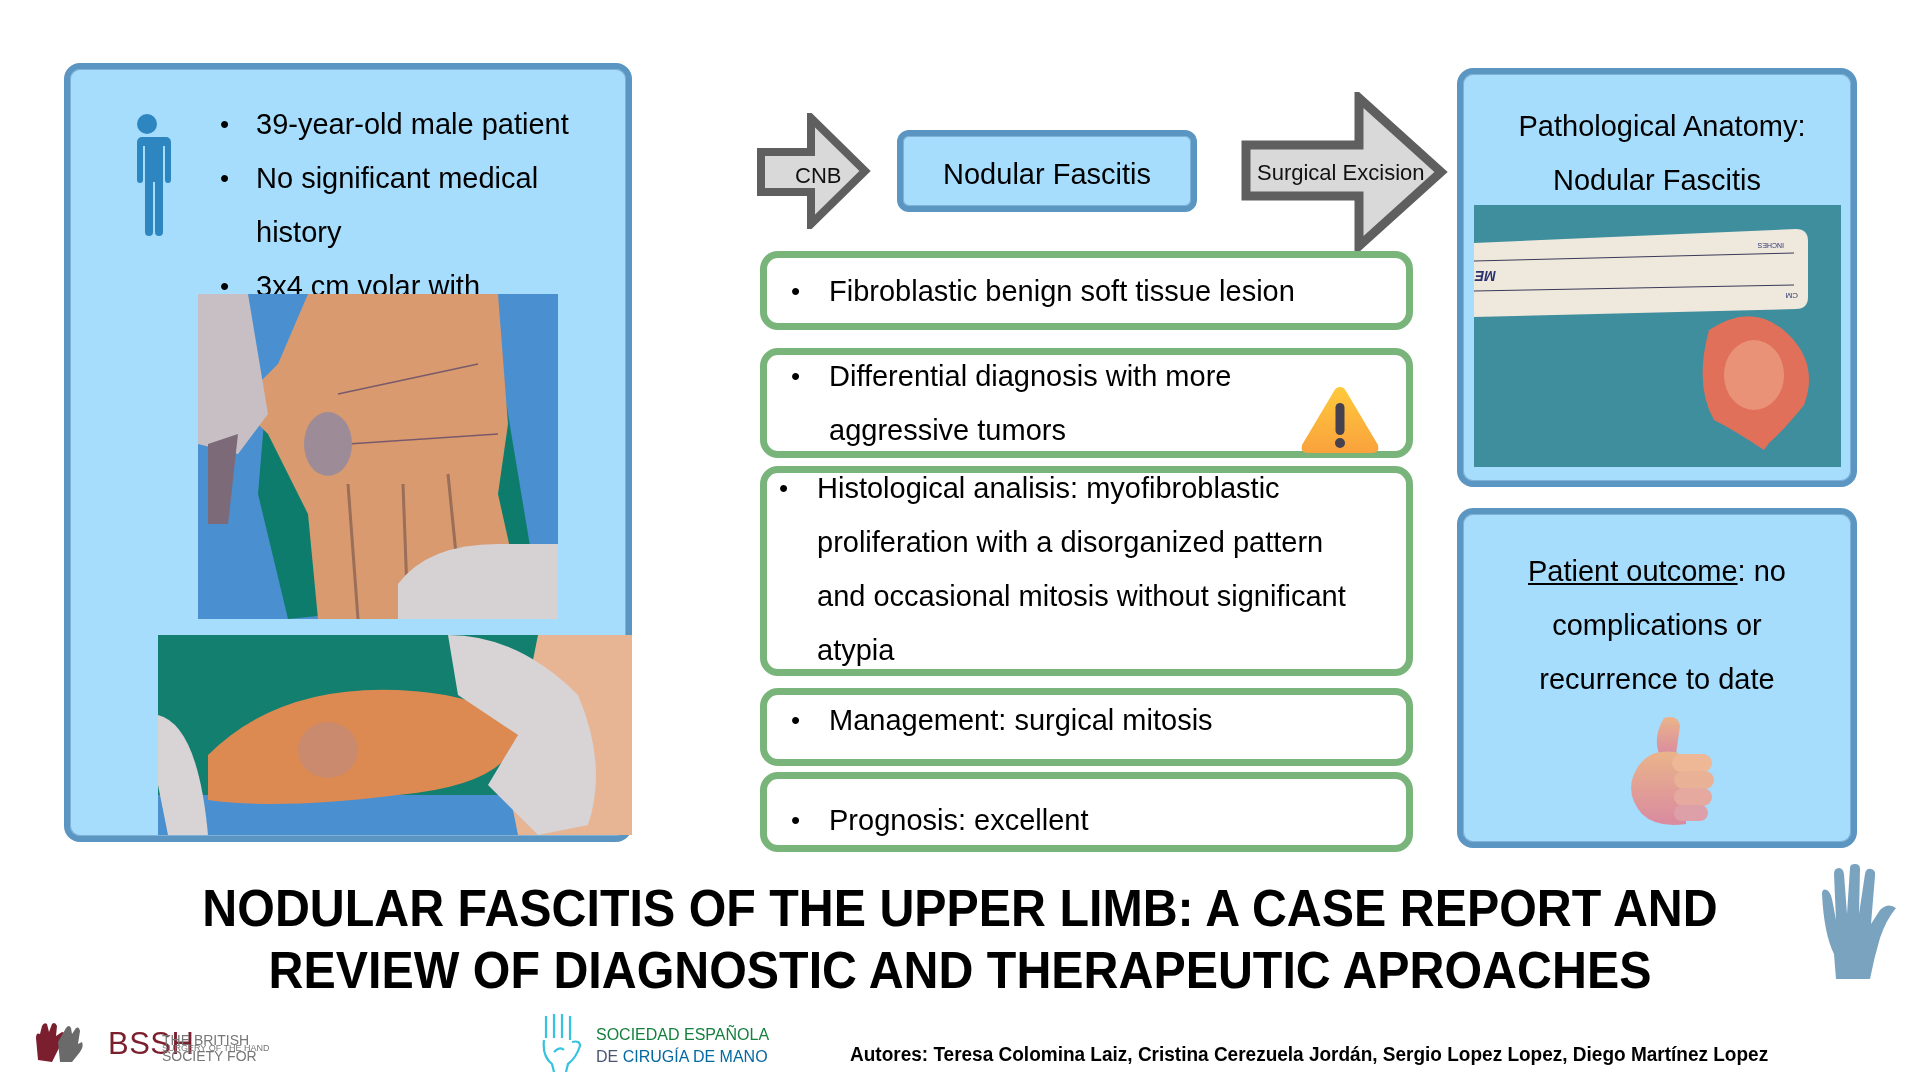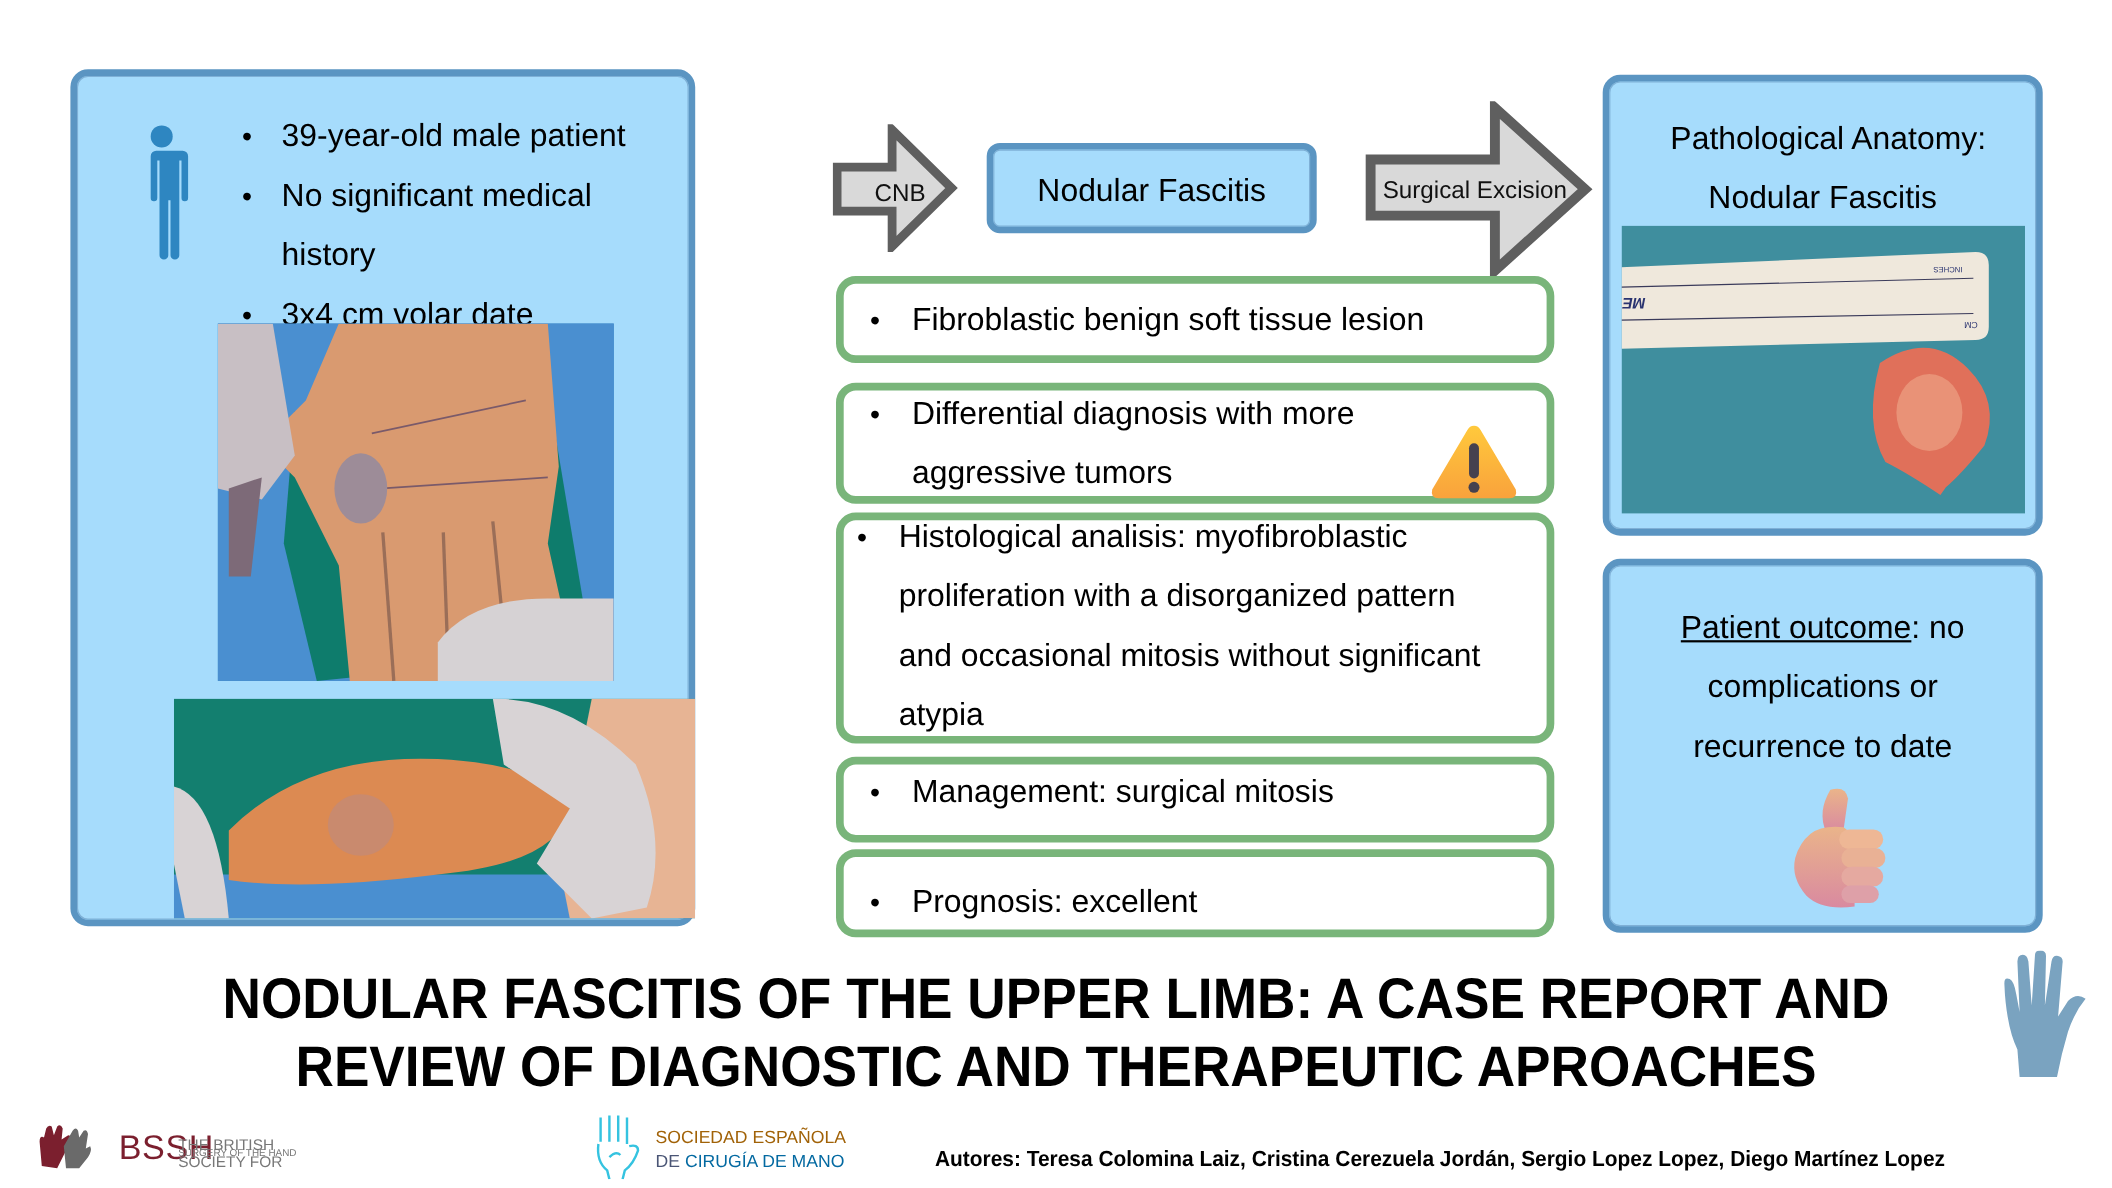--- a/index.html
+++ b/index.html
@@ -25,21 +25,21 @@
 <body>
 
 <div class="bluebox" style="left:64px; top:63px; width:568px; height:779px;">
   <svg class="abs" style="left:52px; top:44px;" width="50" height="126" viewBox="0 0 50 126">
     <circle cx="25" cy="11" r="10" fill="#2e86c1"></circle>
     <path d="M6 24 h38 a5 5 0 0 1 5 5 v38 a3 3 0 0 1 -6 0 v-34 h-2 v86 a4 4 0 0 1 -8 0 v-50 h-2 v50 a4 4 0 0 1 -8 0 v-86 h-2 v34 a3 3 0 0 1 -6 0 v-38 a5 5 0 0 1 5 -5z" fill="#2e86c1"></path>
   </svg>
   <ul class="bullets abs" style="left:150px; top:28px;">
     <li>39-year-old male patient</li>
     <li>No significant medical history</li>
-    <li>3x4 cm volar date</li>
+    <li>3x4 cm volar with</li>
   </ul>
 
   <div class="photo" style="left:128px; top:225px; width:360px; height:325px; background:#3a86c8;">
     <svg width="360" height="325" viewBox="0 0 360 325">
       <rect width="360" height="325" fill="#4a8fd0"></rect>
       <path d="M70 80 L150 60 L300 60 L340 300 L90 325 L60 200z" fill="#0e7c6c"></path>
       <path d="M110 0 L300 0 L310 130 L300 200 L320 290 L280 325 L120 325 L110 220 L70 140 L40 110 L80 70z" fill="#d99a70"></path>
       <path d="M150 150 L300 140" stroke="#7a5a6a" stroke-width="1.5" fill="none"></path>
       <path d="M140 100 L280 70" stroke="#7a5a6a" stroke-width="1.5" fill="none"></path>
       <ellipse cx="130" cy="150" rx="24" ry="32" fill="#9d8c98"></ellipse>
@@ -193,19 +193,19 @@
     <g fill="none" stroke="#35c3e0" stroke-width="2.2">
       <path d="M6 4 L6 26"></path>
         <path d="M14 2 L14 26"></path>
         <path d="M22 2 L22 26"></path>
         <path d="M30 4 L30 28"></path>
       <path d="M4 28 Q2 44 12 52 L14 60"></path>
         <path d="M32 30 Q40 28 40 34 Q36 46 28 52 L26 60"></path>
       <path d="M14 40 Q20 34 24 38"></path>
     </g>
   </svg>
-  <div class="abs" style="left:56px; top:14px; font-size:16px; color:#a16207;">SOCIEDAD ESPAÑOLA</div>
+  <div class="abs" style="left:56px; top:14px; font-size:16px; color:#15803d;">SOCIEDAD ESPAÑOLA</div>
   <div class="abs" style="left:56px; top:36px; font-size:16px; color:#4a5575; white-space:nowrap;">
     <span>DE </span><span style="font-weight:normal; color:#0369a1;">CIRUGÍA DE MANO</span>
   </div>
 </div>
 
 <div class="abs" style="left:850px; top:1043px; font-size:20px; font-weight:bold; white-space:nowrap; transform:scaleX(0.95); transform-origin:left;">Autores: Teresa Colomina Laiz, Cristina Cerezuela Jordán, Sergio Lopez Lopez, Diego Martínez Lopez</div>
 
 </body></html>

